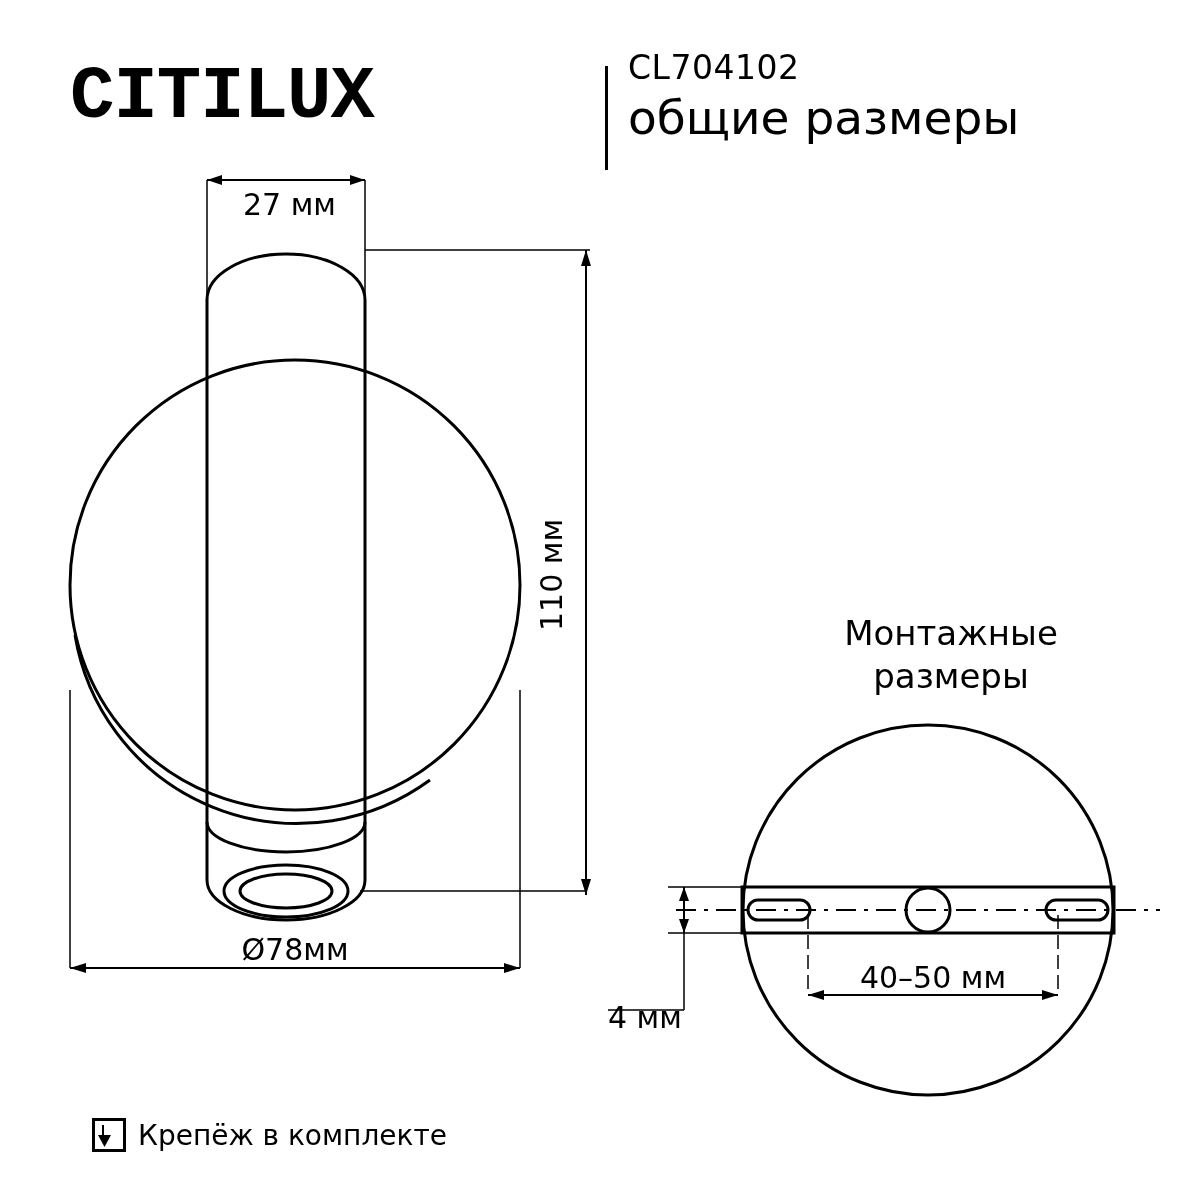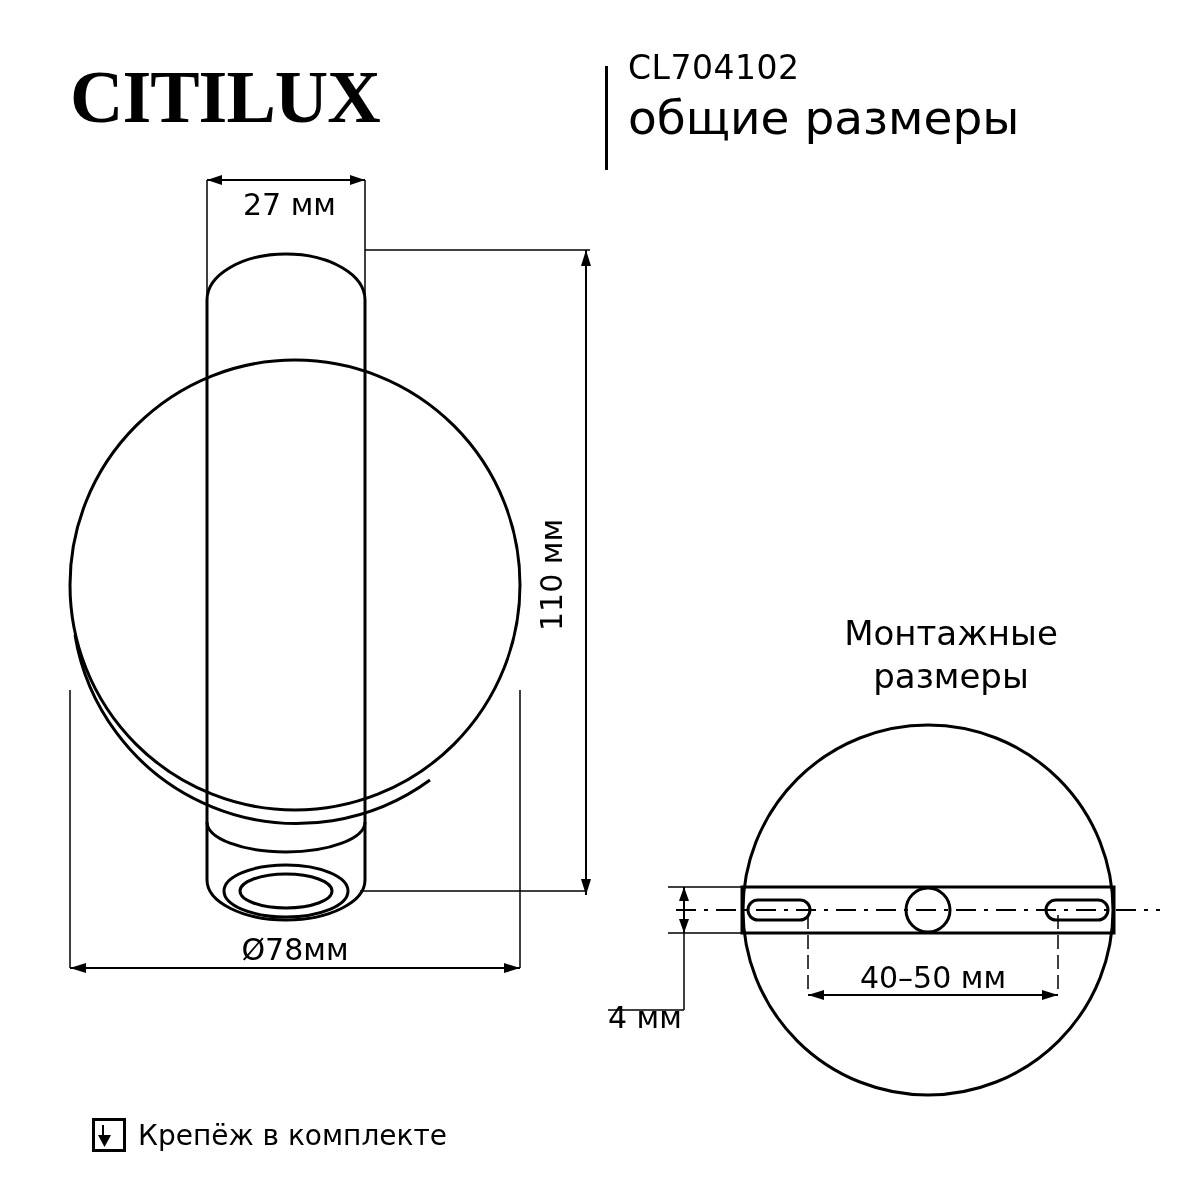--- a/index.html
+++ b/index.html
@@ -26,21 +26,21 @@
     position: absolute;
     left: 70px;
     top: 36px;
     width: 1080px;
     height: 115px;
   }
   .logo {
     position: absolute;
     left: 0;
     top: 24px;
-    font-family: Liberation Serif, serif;
+    font-family: Liberation Mono, monospace;
     font-weight: bold;
     font-size: 74px;
     letter-spacing: -1px;
     line-height: 74px;
     white-space: nowrap;
   }
   .header-divider {
     position: absolute;
     left: 535px;
     top: 30px;

